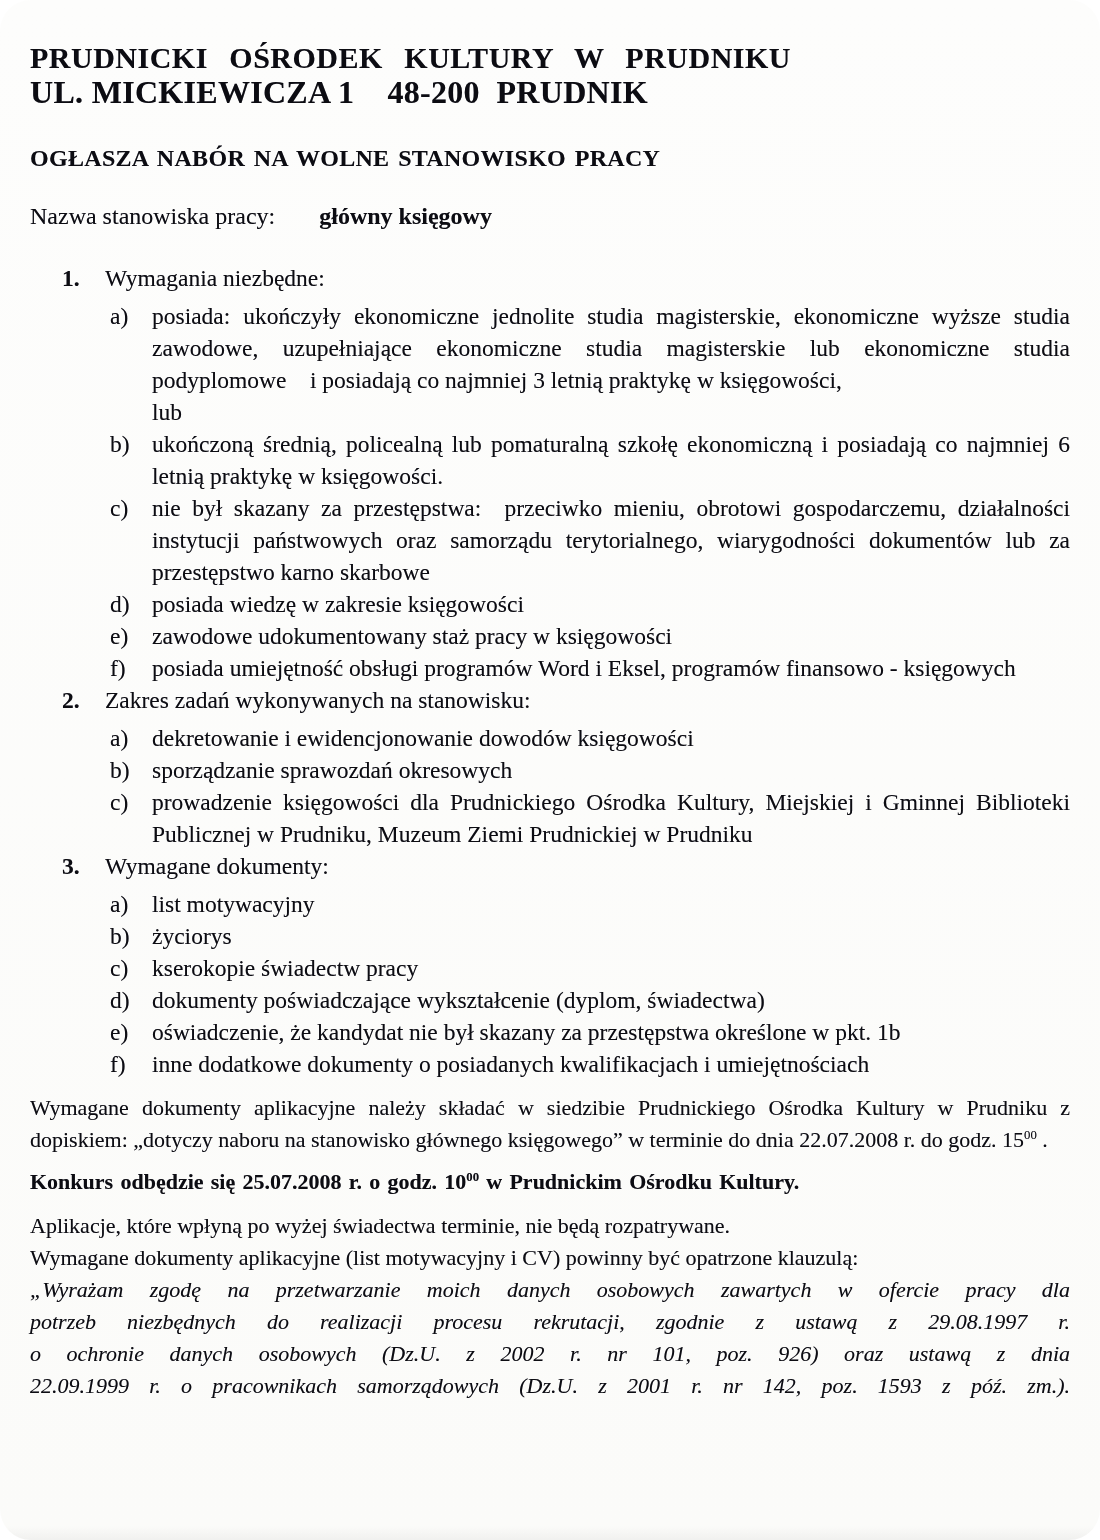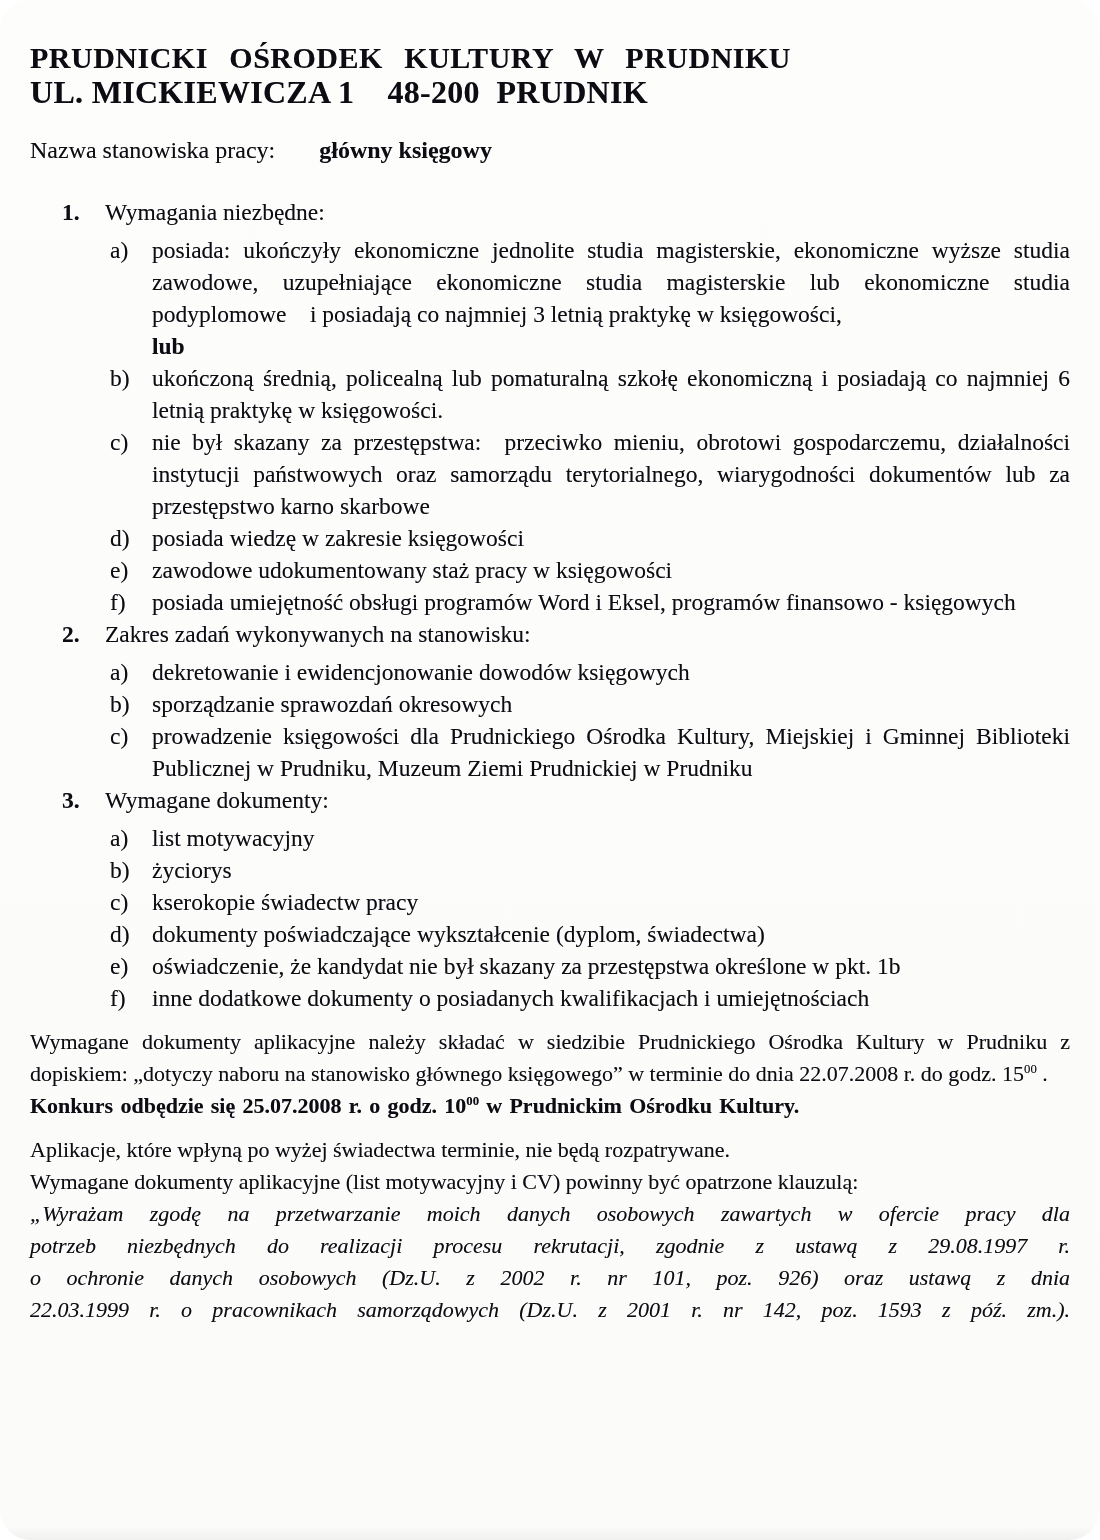--- a/index.html
+++ b/index.html
@@ -50,24 +50,25 @@
   }
   .sections { margin-top: 30px; margin-left: 32px; font-size: 23.5px; line-height: 32px; }
   .section { margin: 0; }
   .section-heading { display: flex; margin: 0 0 6px 0; }
   .section-number { flex: 0 0 43px; font-weight: bold; }
   .section-title { flex: 1; }
   .items { margin: 0 0 0 48px; padding: 0; list-style: none; }
   .item { display: flex; margin: 0; }
   .item-letter { flex: 0 0 42px; }
   .item-text { flex: 1; text-align: justify; }
-  .extra-line { text-align: left; font-weight: bold; }
+  .extra-line { text-align: left; }
   .closing { margin-top: 12px; font-size: 22px; line-height: 32px; }
   .para { margin: 0; text-align: justify; }
   .para-contest {
+    margin-top: 10px;
     font-weight: bold;
     text-align: left;
     word-spacing: 0.08em;
   }
   .para-late { margin-top: 12px; text-align: left; }
   .para-intro { margin-top: 0; text-align: left; }
   .clause { font-style: italic; margin: 0; }
   .clause-line { text-align: justify; text-align-last: justify; }
   .sup {
     font-size: 0.58em;
@@ -83,20 +84,21 @@
   }
 </style>
 </head>
 <body>
 
 <div class="page">
 
   <h1 class="org-name">PRUDNICKI OŚRODEK KULTURY W PRUDNIKU</h1>
   <div class="org-address">UL. MICKIEWICZA 1&nbsp;&nbsp;&nbsp; 48-200&nbsp; PRUDNIK</div>
 
+  <h2 class="announcement">OGŁASZA NABÓR NA WOLNE STANOWISKO PRACY</h2>
 
   <div class="position-row">
     <span>Nazwa stanowiska pracy:</span><span class="position-value">główny księgowy</span>
   </div>
 
   <div class="sections">
 
     <div class="section">
       <div class="section-heading">
         <span class="section-number">1.</span>
@@ -134,21 +136,21 @@
     </div>
 
     <div class="section">
       <div class="section-heading">
         <span class="section-number">2.</span>
         <span class="section-title">Zakres zadań wykonywanych na stanowisku:</span>
       </div>
       <ul class="items">
         <li class="item">
           <span class="item-letter">a)</span>
-          <div class="item-text">dekretowanie i ewidencjonowanie dowodów księgowych</div>
+          <div class="item-text">dekretowanie i ewidencjonowanie dowodów księgowości</div>
         </li>
         <li class="item">
           <span class="item-letter">b)</span>
           <div class="item-text">sporządzanie sprawozdań okresowych</div>
         </li>
         <li class="item">
           <span class="item-letter">c)</span>
           <div class="item-text">prowadzenie księgowości dla Prudnickiego Ośrodka Kultury, Miejskiej i Gminnej Biblioteki Publicznej w Prudniku, Muzeum Ziemi Prudnickiej w Prudniku</div>
         </li>
       </ul>
@@ -200,19 +202,19 @@
     </p>
 
     <p class="para para-late">Aplikacje, które wpłyną po wyżej świadectwa terminie, nie będą rozpatrywane.</p>
 
     <p class="para para-intro">Wymagane dokumenty aplikacyjne (list motywacyjny i CV) powinny być opatrzone klauzulą:</p>
 
     <div class="clause">
       <div class="clause-line">„Wyrażam zgodę na przetwarzanie moich danych osobowych zawartych w ofercie pracy dla</div>
       <div class="clause-line">potrzeb niezbędnych do realizacji procesu rekrutacji, zgodnie z ustawą z 29.08.1997 r.</div>
       <div class="clause-line">o ochronie danych osobowych (Dz.U. z 2002 r. nr 101, poz. 926) oraz ustawą z dnia</div>
-      <div class="clause-line">22.03.1999 r. o pracownikach samorządowych (Dz.U. z 2001 r. nr 142, poz. 1593 z póź. zm.).</div>
+      <div class="clause-line">22.09.1999 r. o pracownikach samorządowych (Dz.U. z 2001 r. nr 142, poz. 1593 z póź. zm.).</div>
     </div>
 
   </div>
 
   <div class="scan-edge"></div>
 </div>
 
 </body></html>

